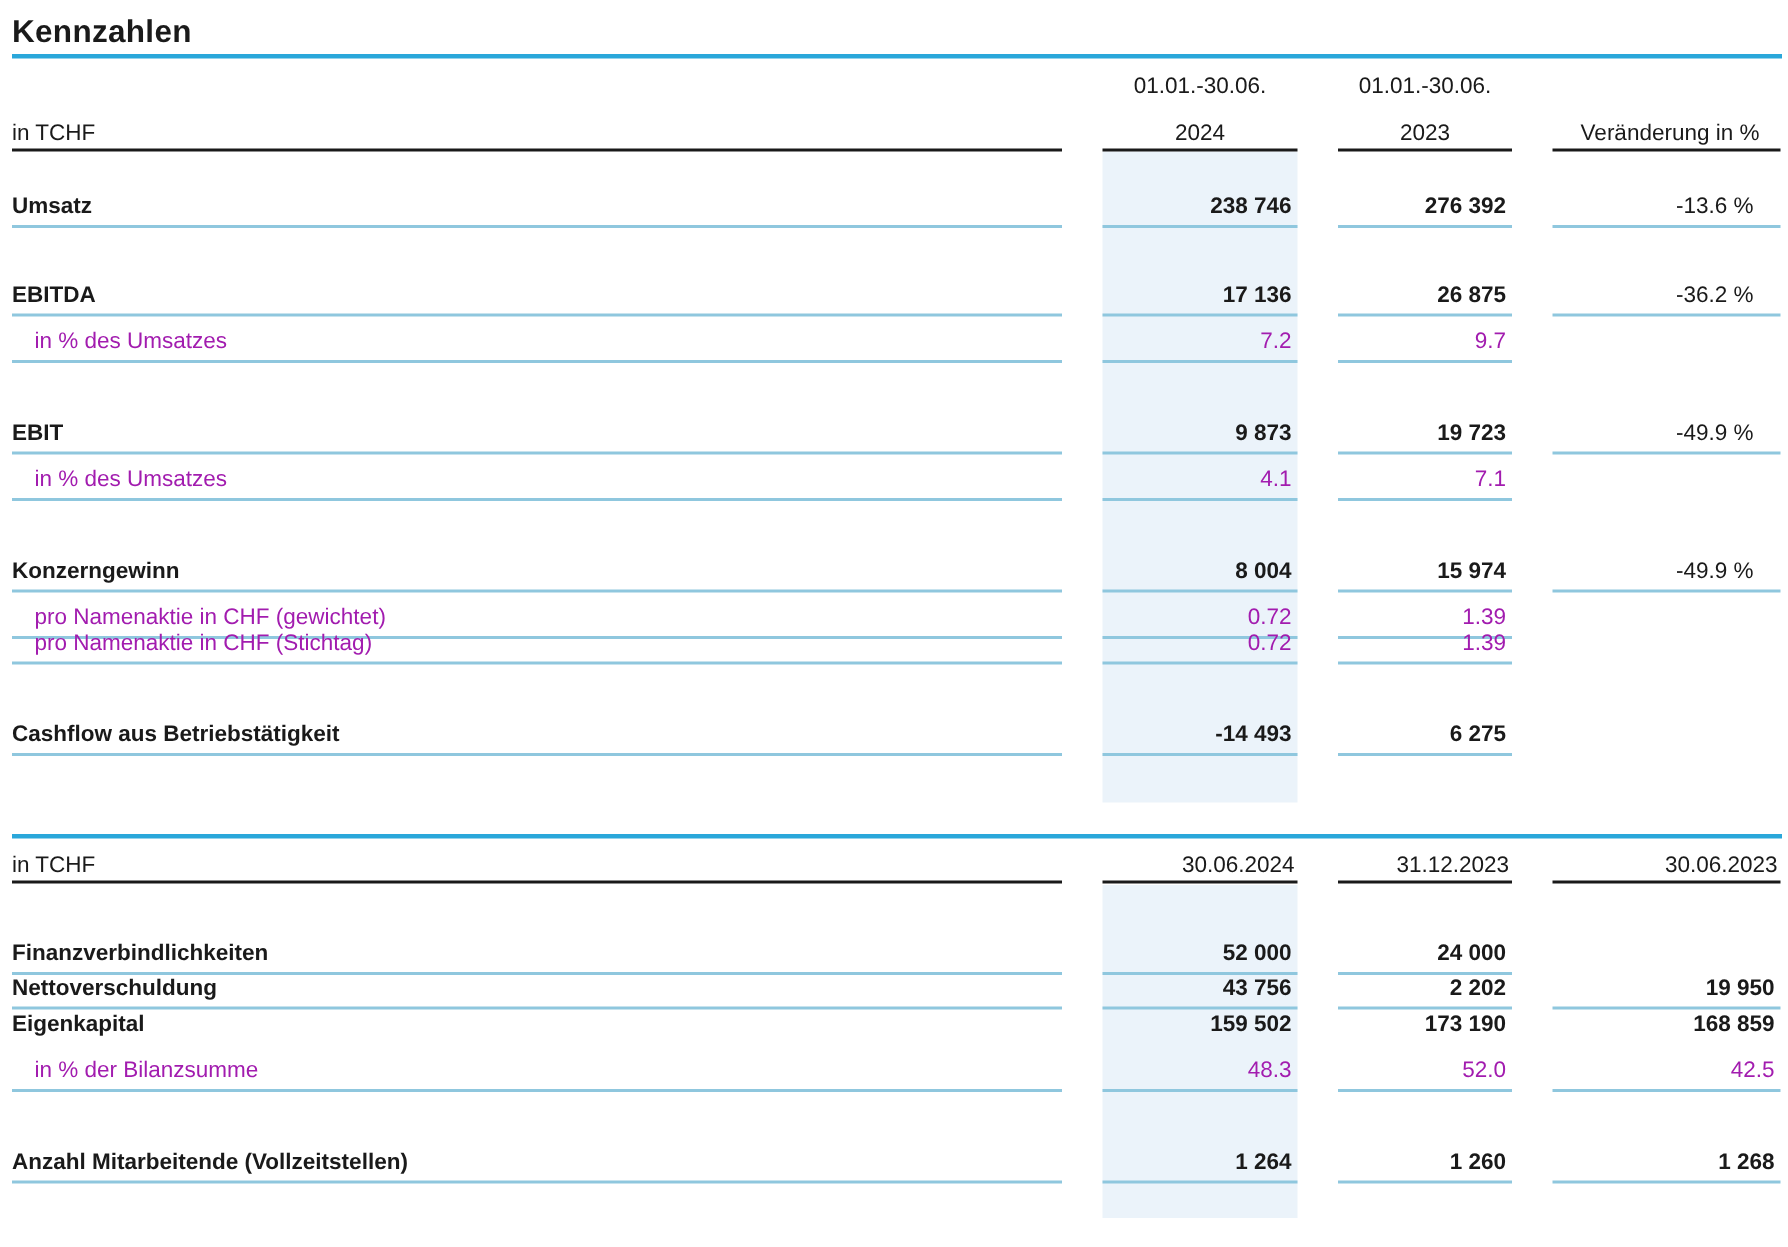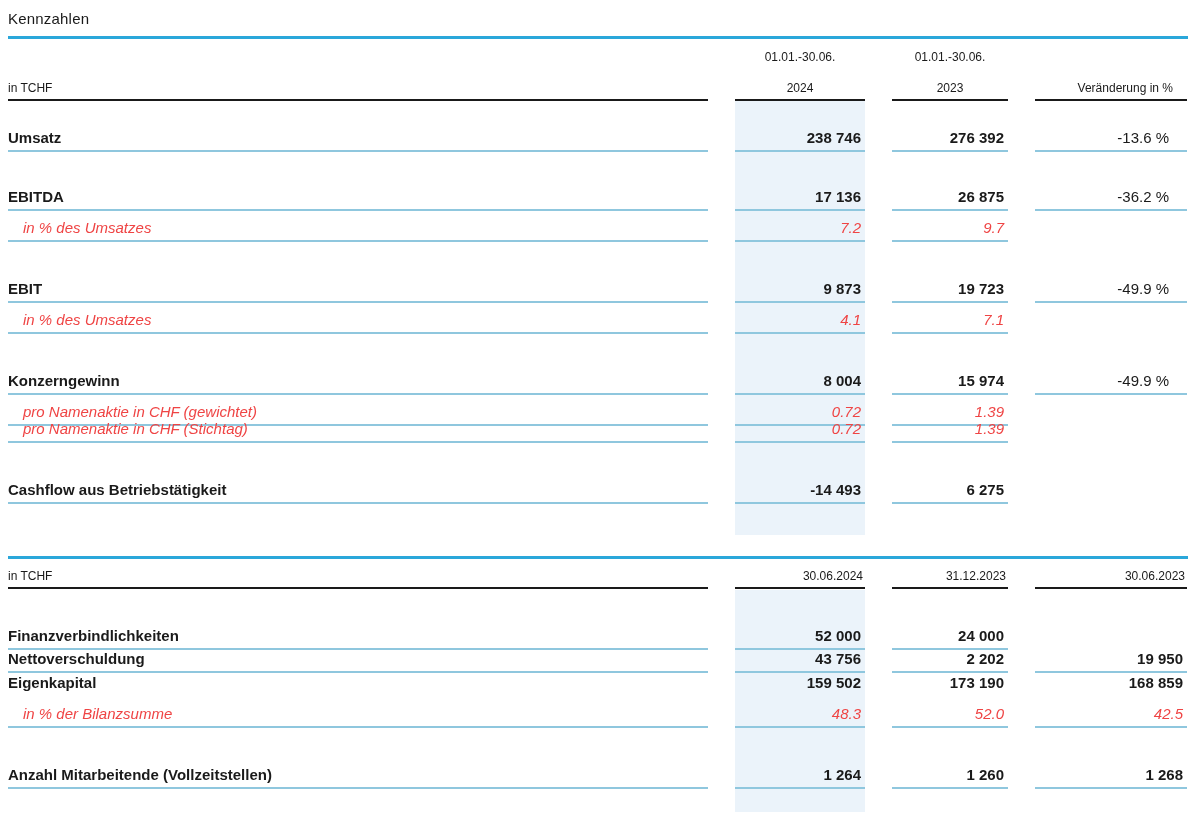--- a/index.html
+++ b/index.html
@@ -8,21 +8,21 @@
     width: 1192px; height: 831px;
     position: relative;
     font-family: "Liberation Sans", sans-serif;
     color: #1a1a1a;
     overflow: hidden;
   }
 
   
   .page-title {
     position: absolute; top: 10px; left: 8px;
-    font-size: 15px; font-weight: 400; letter-spacing: 0.2px;
+    font-size: 21px; font-weight: 700; letter-spacing: 0.2px;
   }
   .title-rule {
     position: absolute; top: 36px; left: 8px;
     width: 1180px; height: 3px; background: #2aa7da;
   }
 
   
   .hl-band { position: absolute; left: 735px; width: 130px; background: #ebf3fa; z-index: 0; }
   .hl-band.one { top: 101px; height: 434px; }
   .hl-band.two { top: 590px; height: 222px; }
@@ -33,21 +33,21 @@
     grid-template-columns: 700px 130px 116px 152px;
     column-gap: 27px;
   }
 
   
   .thead1 { position: absolute; top: 45px; left: 8px; width: 1180px; height: 56px; z-index: 2; }
   .thead2 { position: absolute; top: 560px; left: 8px; width: 1180px; height: 29px; z-index: 2; }
   .hcell {
     border-bottom: 2px solid #1a1a1a;
     display: flex; flex-direction: column; justify-content: flex-end;
-    font-size: 12px; padding-bottom: 2px;
+    font-size: 15px; padding-bottom: 2px;
   }
   .hcell.left  { align-items: flex-start; }
   .hcell.center{ align-items: center; justify-content: space-between; padding-top: 4px; }
   .hcell.right { align-items: flex-end; }
   .hcell.pr14 { padding-right: 14px; }
   .hcell.pr2  { padding-right: 2px; }
   .hline { line-height: 17px; white-space: nowrap; }
 
   
   .tsection { position: absolute; left: 8px; width: 1180px; z-index: 1; }
@@ -56,21 +56,21 @@
 
   .row { width: 100%; }
   .cell {
     display: flex; align-items: flex-end;
     font-size: 15px; line-height: 18px;
     padding-bottom: 3px; white-space: nowrap;
   }
   .cell.lined { border-bottom: 2px solid #8fc7de; }
   .cell.val   { justify-content: flex-end; padding-right: 4px; font-weight: 700; }
   .cell.chg   { justify-content: flex-end; padding-right: 18px; margin-top: 28px; }
-  .row.sub .cell { font-style: italic; font-weight: 400; color: #ef4444; }
+  .row.sub .cell { font-weight: 400; color: #a21caf; }
   .row.sub .cell.label { padding-left: 15px; }
   .cell.label { font-weight: 700; justify-content: flex-start; }
 
   
   .h60 { height: 48px; } .h62 { height: 62px; } .h30 { height: 30px; }
   .h31 { height: 17px; } .h61 { height: 61px; } .h28 { height: 28px; }
   .h33 { height: 33px; }
 
   
   .section-rule {

